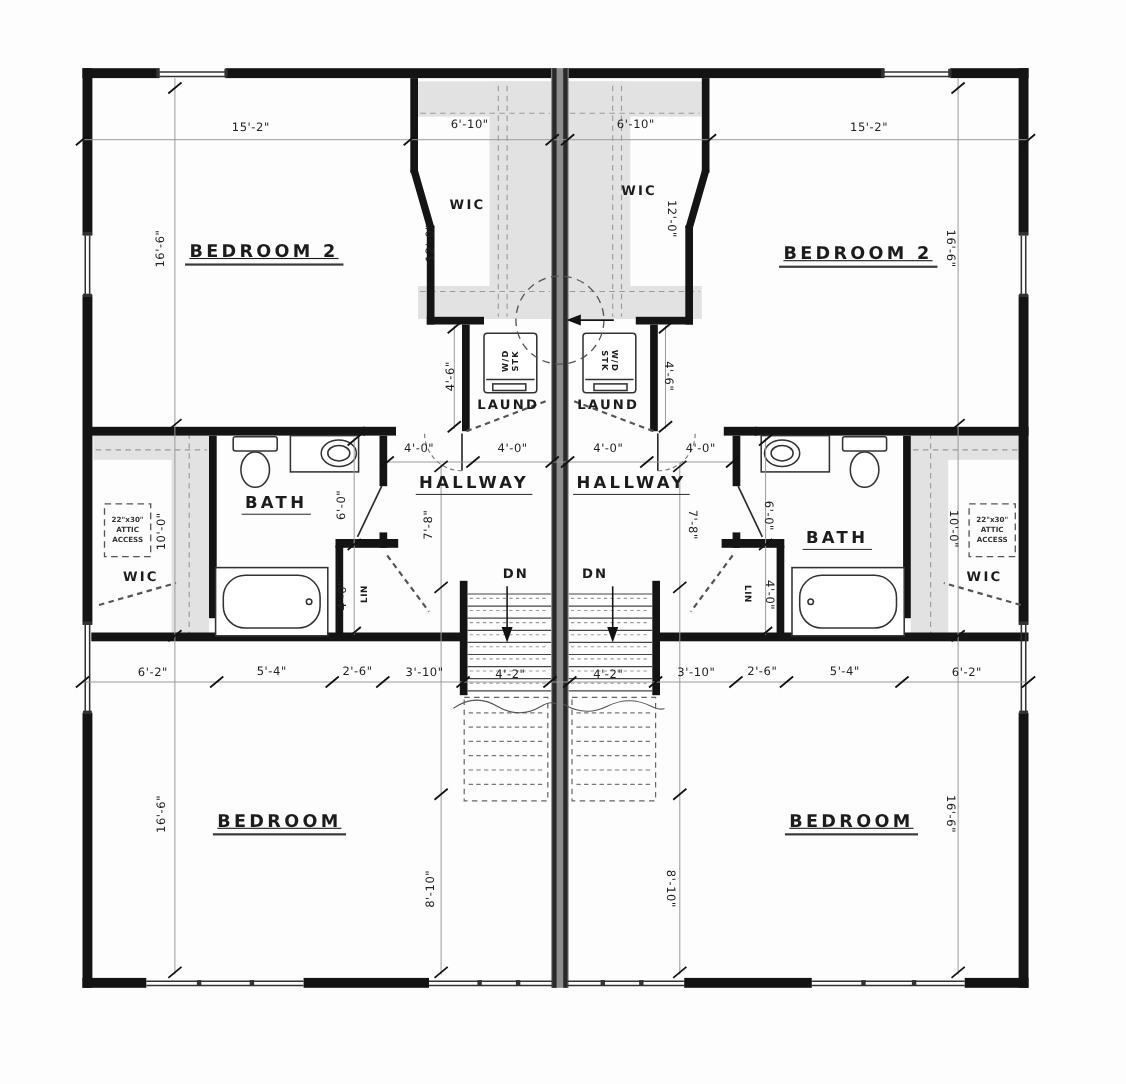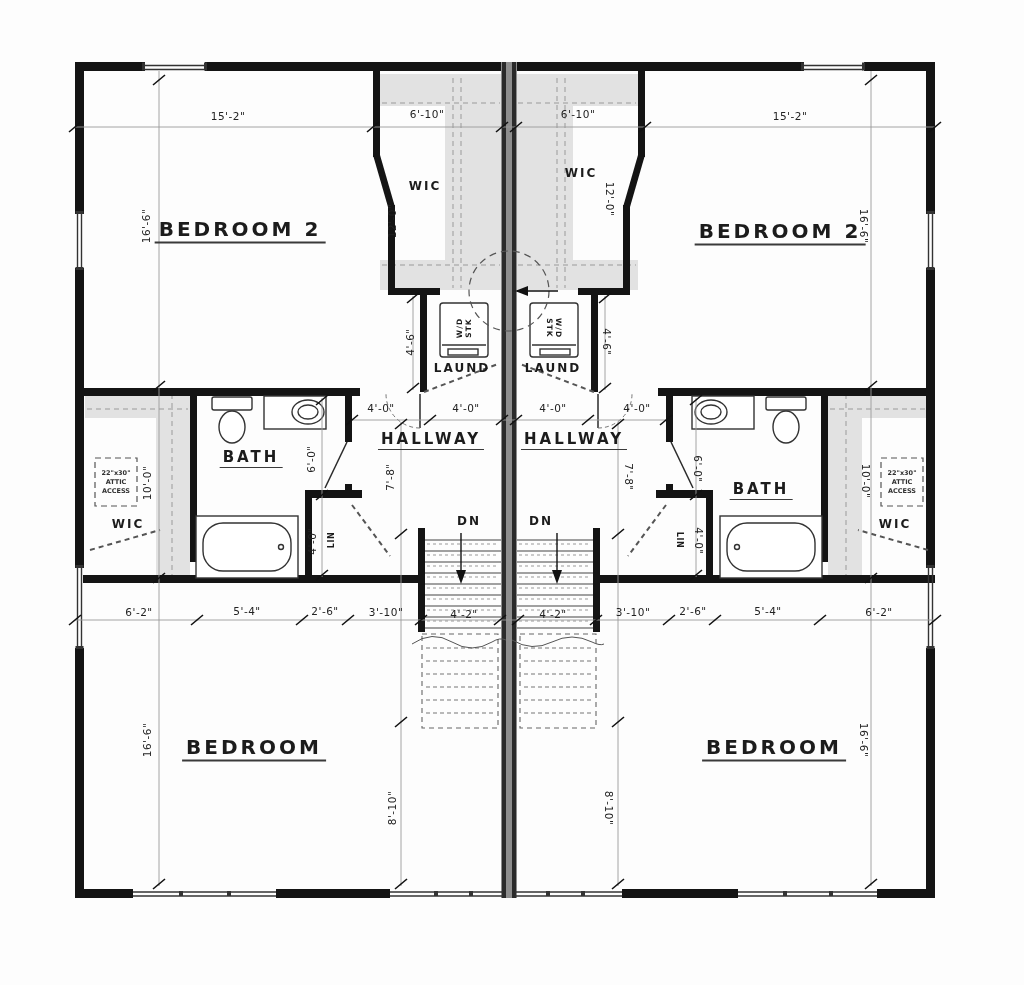--- a/index.html
+++ b/index.html
@@ -3,22 +3,22 @@
 <meta charset="utf-8">
 <style>
   html,body{margin:0;padding:0;background:#ffffff;}
   #plan{position:relative;width:1024px;height:985px;background:#fdfdfd;overflow:hidden;
         font-family:"DejaVu Sans","Liberation Sans",sans-serif;}
   #plan svg{position:absolute;left:0;top:0;}
   .lbl{position:absolute;transform:translate(-50%,-50%);white-space:nowrap;color:#1c1c1c;
        letter-spacing:1px;line-height:1;}
   .vert{transform:translate(-50%,-50%) rotate(-90deg);}
   .vertr{transform:translate(-50%,-50%) rotate(90deg);}
-  .room{font-size:20px;font-weight:700;letter-spacing:3px;border-bottom:2px solid #3a3a3a;
-        padding:0 4px 3px;}
+  .room{font-size:16px;font-weight:700;letter-spacing:3px;border-bottom:2px solid #3a3a3a;
+        padding:0 4px 3px;text-decoration:underline;}
   .room-md{font-size:15px;font-weight:700;letter-spacing:3px;border-bottom:1.5px solid #3a3a3a;
         padding:0 3px 2px;}
   .sub{font-size:12px;font-weight:700;letter-spacing:2px;}
   .dim{font-size:10.5px;letter-spacing:0.5px;color:#222;}
   .tiny{font-size:8px;letter-spacing:0.5px;font-weight:700;}
   .wd{width:26px;white-space:normal;text-align:center;font-size:7.5px;line-height:1.25;
       font-weight:700;letter-spacing:1px;}
   .attic{font-size:6.5px;line-height:1.35;text-align:center;letter-spacing:0;width:44px;
       white-space:normal;font-weight:700;color:#333;}
 </style>

